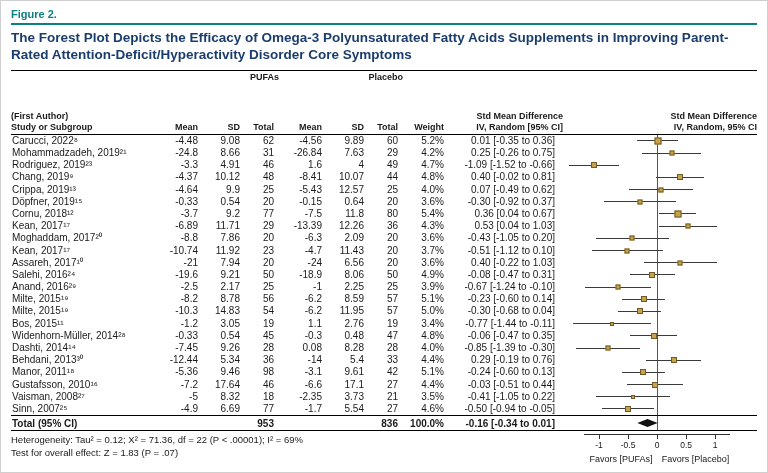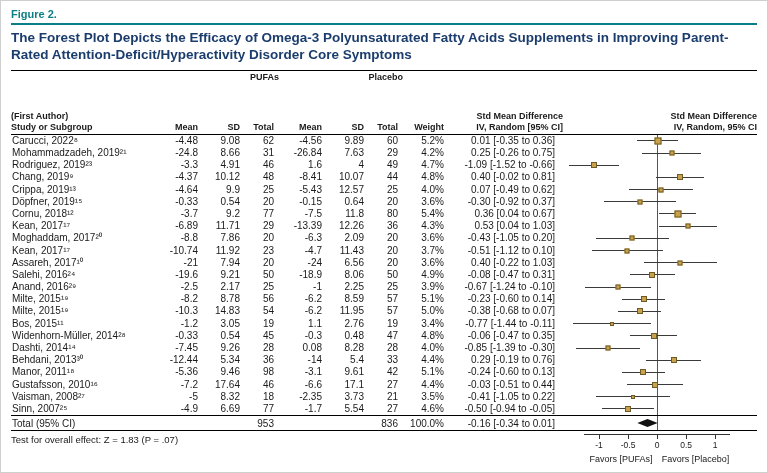--- a/index.html
+++ b/index.html
@@ -30,21 +30,21 @@
   .cell { white-space:nowrap; overflow:visible; }
   .c-study { padding-left:1px; }
   .num { text-align:right; padding-right:5px; }
   .smd { padding-right:8px; }
 
   .plot { position:relative; height:100%; }
   .zl { position:absolute; top:0; bottom:0; width:1px; background:#555; }
   .ci { position:absolute; top:50%; height:1px; background:#3a3a3a; margin-top:-0.5px; }
   .sq { position:absolute; top:50%; transform:translate(-50%,-50%); background:#c9a24d; border:1px solid #6e5a24; box-sizing:border-box; }
 
-  .total-row { font-weight:normal; border-top:1px solid #000; border-bottom:1px solid #000; height:14px; line-height:13px; }
+  .total-row { font-weight:bold; border-top:1px solid #000; border-bottom:1px solid #000; height:14px; line-height:13px; }
   .diamond { position:absolute; top:50%; height:8px; transform:translateY(-50%); background:#111;
              clip-path:polygon(0 50%, 50% 0, 100% 50%, 50% 100%); }
 
   .bottom { display:grid; grid-template-columns:552px 194px; margin-top:2px; }
   .footnotes { font-size:9.5px; line-height:13px; }
   .axis { position:relative; height:44px; font-size:8.5px; }
   .axis-line { position:absolute; top:1px; height:1px; background:#333; }
   .tick { position:absolute; top:1px; width:1px; height:5px; background:#333; }
   .tick-label { position:absolute; top:7px; transform:translateX(-50%); white-space:nowrap; }
   .favors { position:absolute; top:21px; transform:translateX(-50%); font-size:9px; white-space:nowrap; }
@@ -317,21 +317,21 @@
       </div>
       <div class="row">
         <div class="cell c-study">Milte, 2015¹⁹</div>
         <div class="cell num">-10.3</div>
         <div class="cell num">14.83</div>
         <div class="cell num">54</div>
         <div class="cell num">-6.2</div>
         <div class="cell num">11.95</div>
         <div class="cell num">57</div>
         <div class="cell num">5.0%</div>
-        <div class="cell num smd">-0.38 [-0.68 to 0.07]</div>
+        <div class="cell num smd">-0.30 [-0.68 to 0.04]</div>
         <div class="cell plot">
           <div class="zl" style="left: 48.503%;"></div>
           <div class="ci" style="left: 28.1437%; width: 22.4551%;"></div>
           <div class="sq" style="left: 39.521%; width: 6px; height: 6px;"></div>
         </div>
       </div>
       <div class="row">
         <div class="cell c-study">Bos, 2015¹¹</div>
         <div class="cell num">-1.2</div>
         <div class="cell num">3.05</div>
@@ -472,20 +472,21 @@
     <div class="cell num">100.0%</div>
     <div class="cell num smd">-0.16 [-0.34 to 0.01]</div>
     <div class="cell plot" id="total-plot">
         <div class="zl" style="left: 48.503%;"></div>
         <div class="diamond" style="left: 38.3234%; width: 10.479%; min-width: 14px;"></div>
       </div>
   </div>
 
   <div class="bottom">
     <div class="footnotes">
+      <div>Heterogeneity: Tau² = 0.12; X² = 71.36, df = 22 (P &lt; .00001); I² = 69%</div>
       <div>Test for overall effect: Z = 1.83 (P = .07)</div>
     </div>
     <div class="axis" id="axis">
         <div class="axis-line" style="left: 11.0778%; width: 74.8503%;"></div>
         <div class="tick" style="left: 18.5629%;"></div>
         <div class="tick-label" style="left: 18.5629%;">-1</div>
         <div class="tick" style="left: 33.5329%;"></div>
         <div class="tick-label" style="left: 33.5329%;">-0.5</div>
         <div class="tick" style="left: 48.503%;"></div>
         <div class="tick-label" style="left: 48.503%;">0</div>

